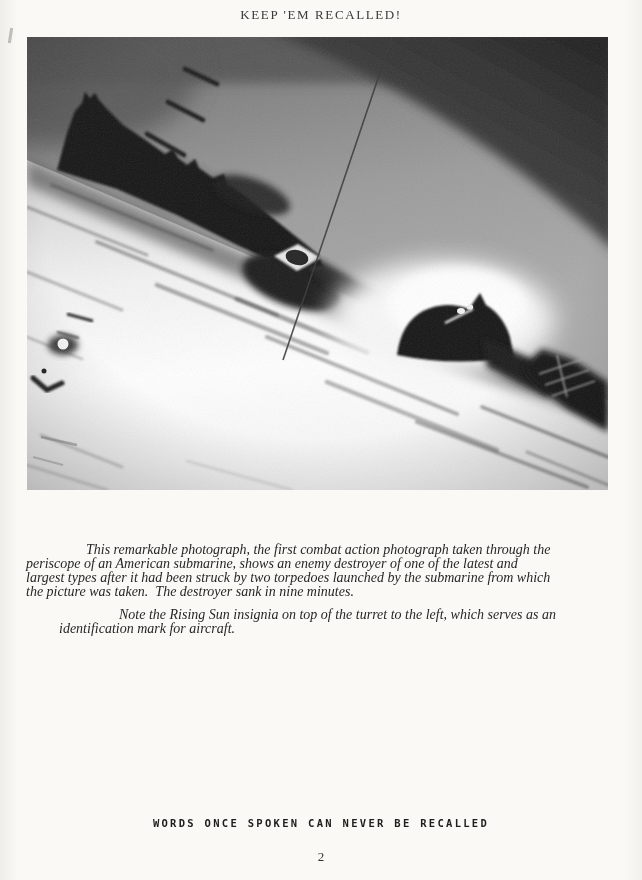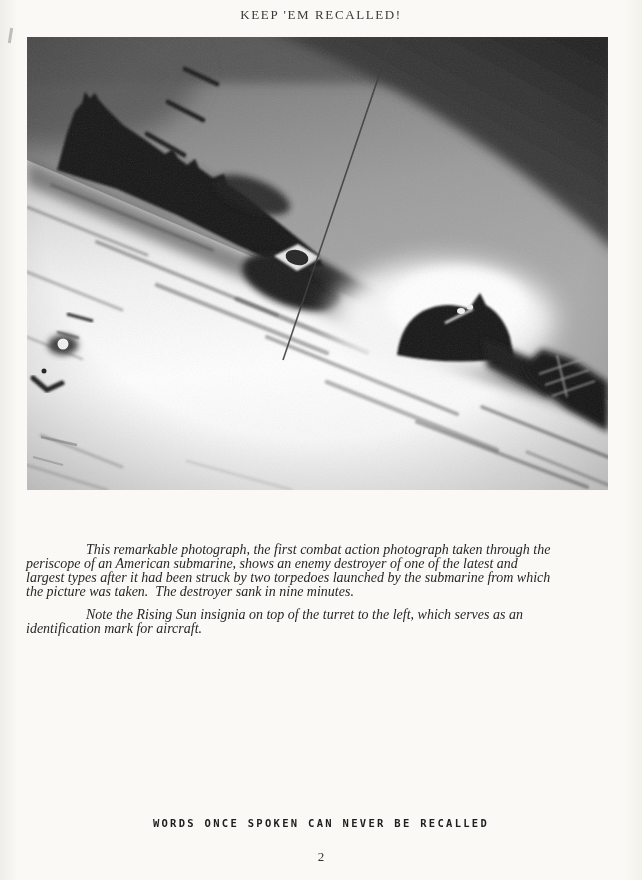--- a/index.html
+++ b/index.html
@@ -30,21 +30,21 @@
   }
   .body-text{
     position:absolute;top:543px;left:26px;right:16px;
     font-size:14px;line-height:14px;color:#262626;font-style:italic;
   }
   .body-text p{
     margin:0 0 0 0;
     text-indent:60px;
     white-space:pre-wrap;
   }
-  .body-text p + p{margin-top:9px;}
+  .body-text p + p{margin-top:9px;margin-left:33px;}
   .footer-slogan{
     position:absolute;top:817px;left:0;width:100%;
     text-align:center;
     font-family:"DejaVu Sans Mono", monospace;
     font-weight:bold;font-size:10.5px;letter-spacing:2.3px;color:#1e1e1e;
   }
   .page-number{
     position:absolute;top:849px;left:0;width:100%;
     text-align:center;font-size:13px;color:#333;
   }

